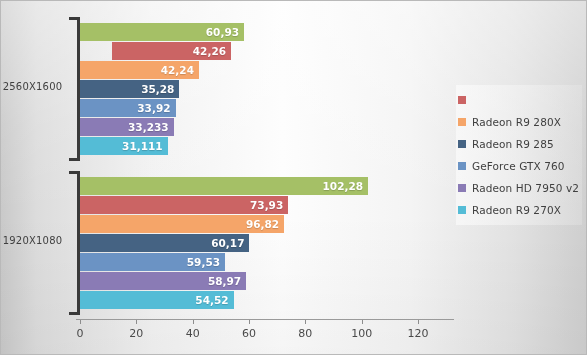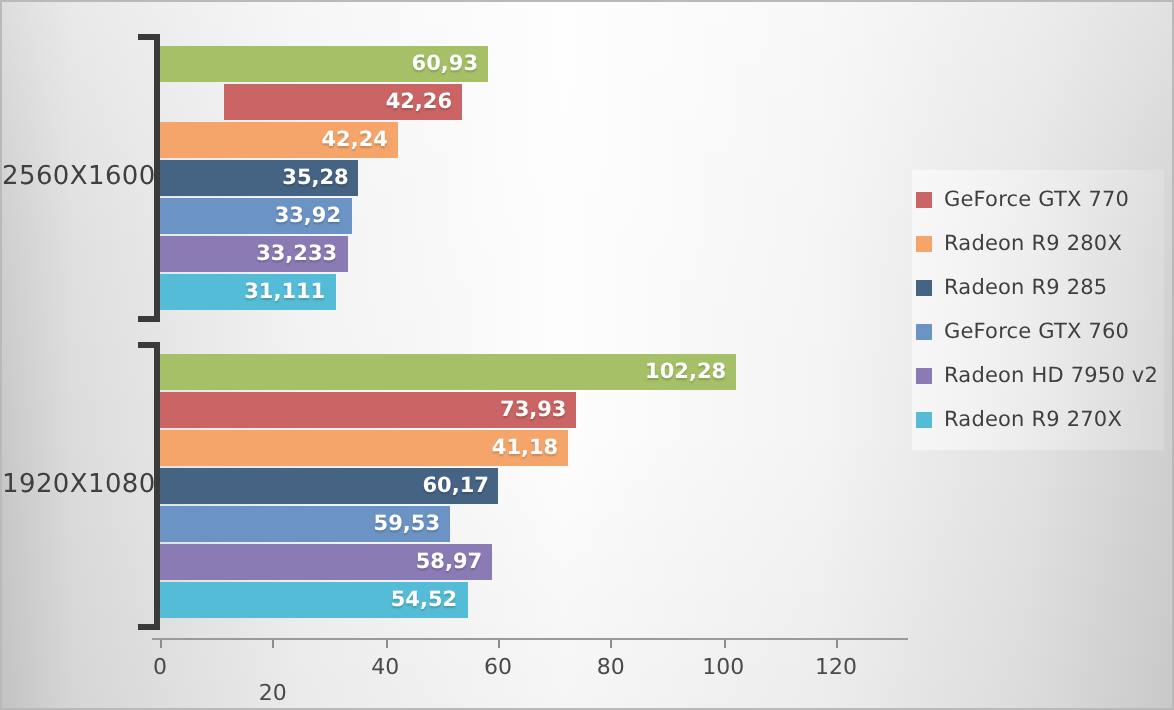--- a/index.html
+++ b/index.html
@@ -61,21 +61,21 @@
   }
   .cat-tick {
     position: absolute;
     height: 3px;
     width: 9px;
     background: #3a3a3a;
   }
 
   .cat-label {
     position: absolute;
-    font-size: 13px;
+    font-size: 10px;
     color: #3f3f3f;
     text-align: center;
     white-space: nowrap;
     letter-spacing: 0.2px;
   }
 
   
   .bar {
     position: absolute;
     height: 18px;
@@ -181,21 +181,21 @@
         <div class="bar" title="Radeon R9 270X — 2560X1600: 31,111" style="left: 79px; top: 136px; width: 87.6293px; background: rgb(84, 188, 214);">
           <span class="bar-value">31,111</span>
         </div>
         <div class="bar" title="GeForce GTX 780 Ti — 1920X1080: 102,28" style="left: 79px; top: 176px; width: 288.089px; background: rgb(165, 192, 102);">
           <span class="bar-value">102,28</span>
         </div>
         <div class="bar" title="GeForce GTX 770 — 1920X1080: 73,93" style="left: 79px; top: 195px; width: 208.236px; background: rgb(203, 100, 100);">
           <span class="bar-value">73,93</span>
         </div>
         <div class="bar" title="Radeon R9 280X — 1920X1080: 72,47" style="left: 79px; top: 214px; width: 204.124px; background: rgb(245, 165, 105);">
-          <span class="bar-value">41,18</span>
+          <span class="bar-value">96,82</span>
         </div>
         <div class="bar" title="Radeon R9 285 — 1920X1080: 60,17" style="left: 79px; top: 233px; width: 169.479px; background: rgb(69, 99, 131);">
           <span class="bar-value">60,17</span>
         </div>
         <div class="bar" title="GeForce GTX 760 — 1920X1080: 59,53" style="left: 79px; top: 252px; width: 145px; background: rgb(107, 147, 196);">
           <span class="bar-value">59,53</span>
         </div>
         <div class="bar" title="Radeon HD 7950 v2 — 1920X1080: 58,97" style="left: 79px; top: 271px; width: 166.099px; background: rgb(138, 123, 181);">
           <span class="bar-value">58,97</span>
         </div>
@@ -206,39 +206,38 @@
     <div id="cat-labels-layer">
         <div class="cat-label" style="left: 0px; width: 63px; top: 80px;">2560X1600</div>
         <div class="cat-label" style="left: 0px; width: 63px; top: 234px;">1920X1080</div>
       </div>
 
     <div id="value-axis-layer">
         <div class="val-axis-line" style="left: 75px; top: 318px; width: 378px;"></div>
         <div class="val-tick" style="left: 79px; top: 319px;"></div>
         <div class="val-label" style="left: 79px; top: 326px;">0</div>
         <div class="val-tick" style="left: 135.333px; top: 319px;"></div>
-        <div class="val-label" style="left: 135.333px; top: 339px;">20</div>
+        <div class="val-label" style="left: 135.333px; top: 326px;">20</div>
         <div class="val-tick" style="left: 191.667px; top: 319px;"></div>
         <div class="val-label" style="left: 191.667px; top: 326px;">40</div>
         <div class="val-tick" style="left: 248px; top: 319px;"></div>
         <div class="val-label" style="left: 248px; top: 326px;">60</div>
         <div class="val-tick" style="left: 304.333px; top: 319px;"></div>
         <div class="val-label" style="left: 304.333px; top: 326px;">80</div>
         <div class="val-tick" style="left: 360.667px; top: 319px;"></div>
         <div class="val-label" style="left: 360.667px; top: 326px;">100</div>
         <div class="val-tick" style="left: 417px; top: 319px;"></div>
         <div class="val-label" style="left: 417px; top: 326px;">120</div>
       </div>
 
   </div>
 
   <div class="legend" id="legend">
       <div class="legend-item">
         <span class="legend-swatch" style="background: rgb(203, 100, 100);"></span>
-        <span class="legend-label">GeForce GTX 770</span>
       </div>
       <div class="legend-item">
         <span class="legend-swatch" style="background: rgb(245, 165, 105);"></span>
         <span class="legend-label">Radeon R9 280X</span>
       </div>
       <div class="legend-item">
         <span class="legend-swatch" style="background: rgb(69, 99, 131);"></span>
         <span class="legend-label">Radeon R9 285</span>
       </div>
       <div class="legend-item">

